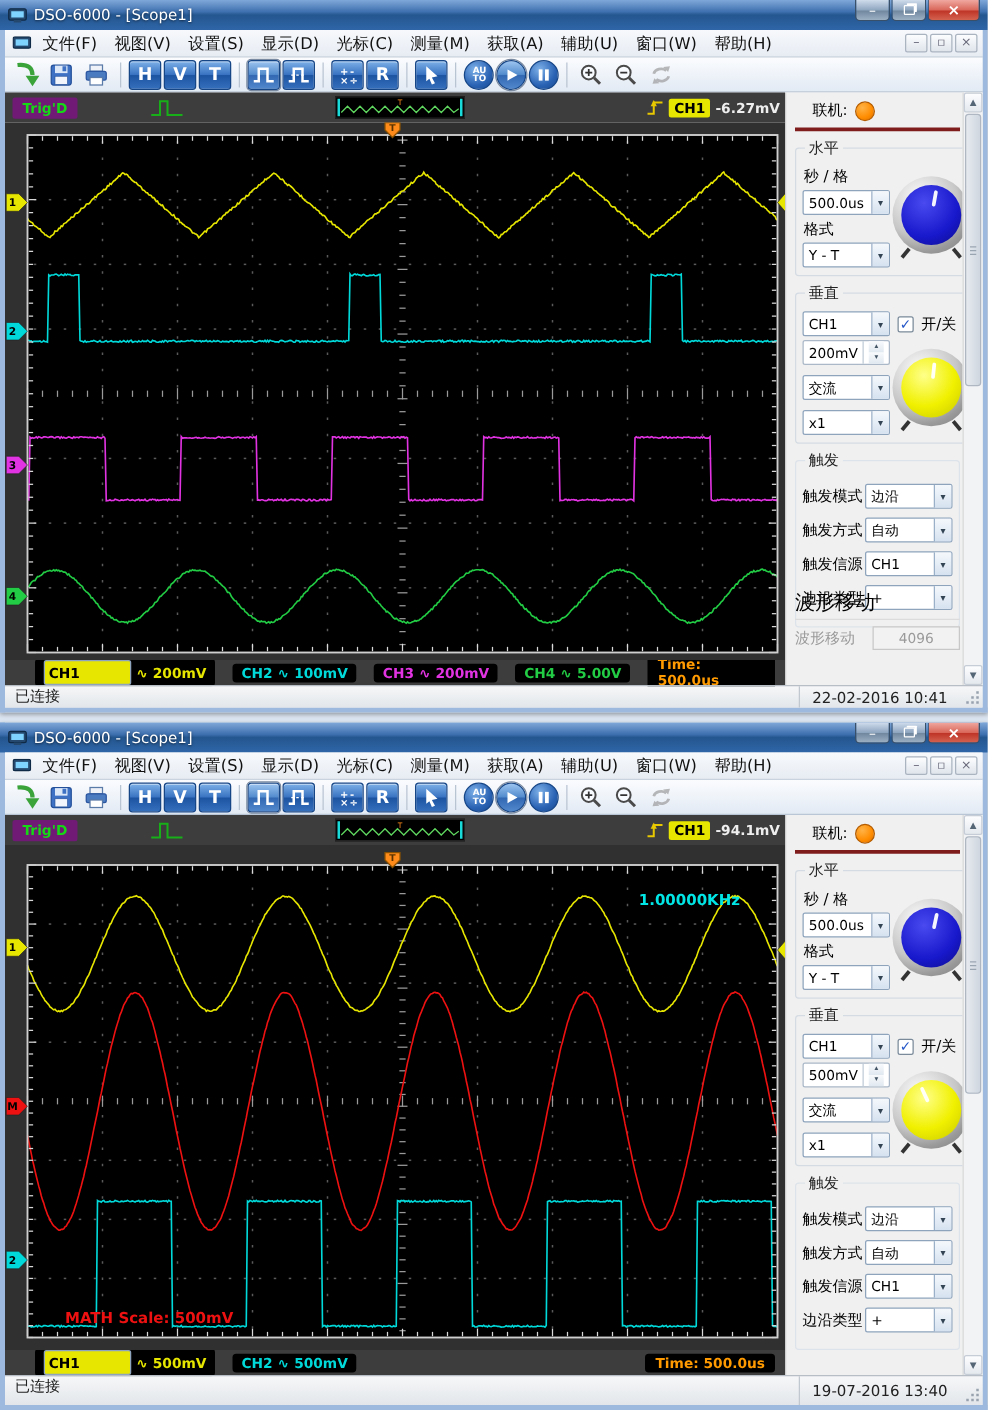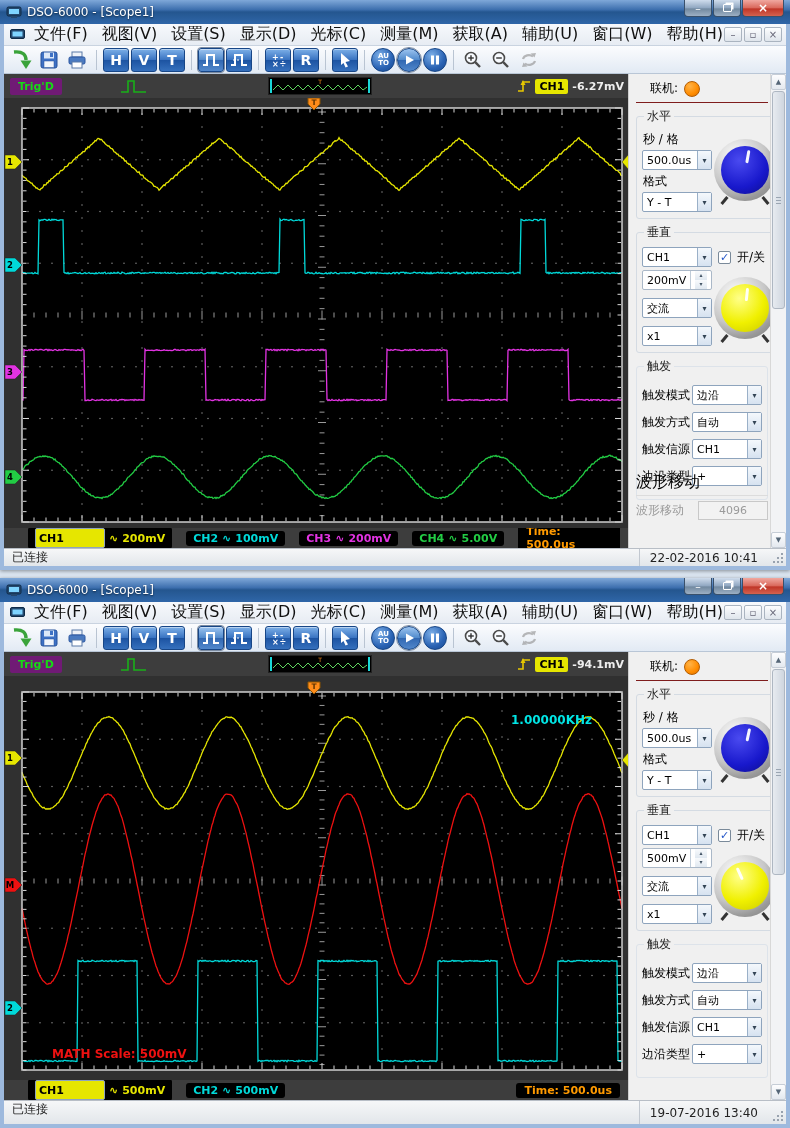--- a/index.html
+++ b/index.html
@@ -11,21 +11,21 @@
   
   .titlebar { height:24px; margin:0 -4px; background:linear-gradient(180deg,#7fa8d9 0%,#3d6fae 40%,#24568f 50%,#2f66a8 100%); display:flex; align-items:center; padding:0 6px; position:relative; }
   .titlebar .ttl { color:#fff; font-size:12px; margin-left:5px; text-shadow:0 1px 2px rgba(0,0,0,.6); }
   .wbtns { position:absolute; right:6px; top:0; display:flex; }
   .wb { height:17px; width:28px; display:flex; align-items:center; justify-content:center; font-size:11px; color:#fff; background:linear-gradient(180deg,#cfdcec,#8fa6c0 50%,#71889f 55%,#9db0c4); border:1px solid #39506b; border-top:none; border-radius:0 0 4px 4px; margin-left:1px; cursor:default; }
   .wb.close { width:42px; background:linear-gradient(180deg,#f0a8a0,#d9675a 50%,#bf3527 55%,#d4624f); font-size:12px; font-weight:bold; }
   .rest-ico { width:9px; height:8px; border:1px solid #fff; border-radius:1px; box-shadow:2px -2px 0 -0.5px #fff; }
 
   
   .menubar { height:22px; background:linear-gradient(#f7f9fc,#e7ecf3); border-bottom:1px solid #c9d3e0; display:flex; align-items:center; padding:0 4px; position:relative; }
-  .menubar .mitem { font-size:16px; color:#111; padding:2px 7px; cursor:default; }
+  .menubar .mitem { font-size:13px; color:#111; padding:2px 7px; cursor:default; }
   .mdi-ico { margin:0 2px; }
   .mdibtns { position:absolute; right:4px; display:flex; gap:2px; }
   .mdib { width:18px; height:15px; border:1px solid #aab4c0; background:linear-gradient(#fcfdfe,#dfe5ec); color:#667; font-size:10px; line-height:13px; text-align:center; border-radius:2px; }
 
   
   .toolbar { height:28px; background:linear-gradient(#fbfcfe,#e2eaf4); border-bottom:1px solid #b9c6d6; display:flex; align-items:center; padding:0 4px; gap:2px; }
   .tsep { width:1px; height:20px; background:#b9c4d2; margin:0 4px; }
   .tb { width:26px; height:24px; display:flex; align-items:center; justify-content:center; border-radius:3px; cursor:pointer; }
   .tb.tile { background:linear-gradient(180deg,#7db0e8,#3a74c2 48%,#1d54a2 52%,#3570bd); border:1px solid #174687; color:#fff; font-weight:bold; font-size:14px; box-shadow:inset 0 1px 0 rgba(255,255,255,.45); }
   .tb.circle { border-radius:50%; width:24px; background:radial-gradient(circle at 35% 30%,#7db0e8,#2a63b4 60%,#17488f); border:1px solid #174687; color:#fff; }
@@ -55,21 +55,21 @@
   .scope svg { position:absolute; left:0; top:0; }
 
   
   .chanbar { height:20px; background:#3d3d3d; display:flex; align-items:center; padding:0 8px 0 24px; gap:14px; }
   .chip { background:#000; border-radius:3px; padding:1px 7px; font-size:11px; font-weight:bold; display:flex; align-items:center; gap:4px; }
   .chip .chname.sel { padding:0 3px; border-radius:2px; }
   .timechip { margin-left:auto; background:#000; border-radius:3px; padding:1px 8px; font-size:11px; font-weight:bold; color:#ff9a00; }
 
   
   .panel { width:158px; background:#f0f0f0; border-left:1px solid #cfcfcf; position:relative; padding:3px 18px 3px 7px; font-size:12px; }
-  .online-row { display:flex; align-items:center; gap:6px; padding:3px 2px 5px 14px; border-bottom:1px solid #7f1d1d;text-align:right; }
+  .online-row { display:flex; align-items:center; gap:6px; padding:3px 2px 5px 14px; border-bottom:3px solid #7f1d1d;text-align:right; }
   .led { width:16px; height:16px; border-radius:50%; background:radial-gradient(circle at 35% 30%,#ffb347,#ff8c00 60%,#d86e00); border:1px solid #b35c00; }
   fieldset { border:1px solid #d4dbe3; border-radius:3px; margin-top:5px; padding:3px 5px 6px; }
   legend { font-size:12px; color:#222; padding:0 3px; margin-left:2px; }
   .plabel { margin:3px 0 2px 1px; }
   .prow-col { display:flex; }
   .col-l { width:72px; }
   .sel { width:70px; height:20px; background:#fff; border:1px solid #8ea4bd; border-radius:2px; display:flex; align-items:center; font-size:11px; cursor:pointer; }
   .sel > span { flex:1; padding:0 4px; white-space:nowrap; overflow:hidden; }
   .sel .da { width:14px; align-self:stretch; display:flex; align-items:center; justify-content:center; font-style:normal; font-size:8px; color:#345; background:linear-gradient(#f4f8fc,#d6e2f0); border-left:1px solid #9ab0c8; }
   .knobwrap { flex:1; display:flex; align-items:center; justify-content:center; position:relative; }

